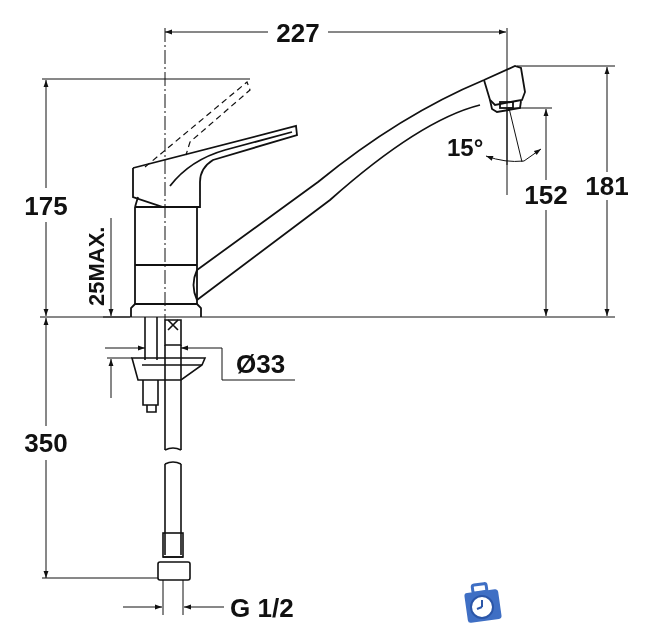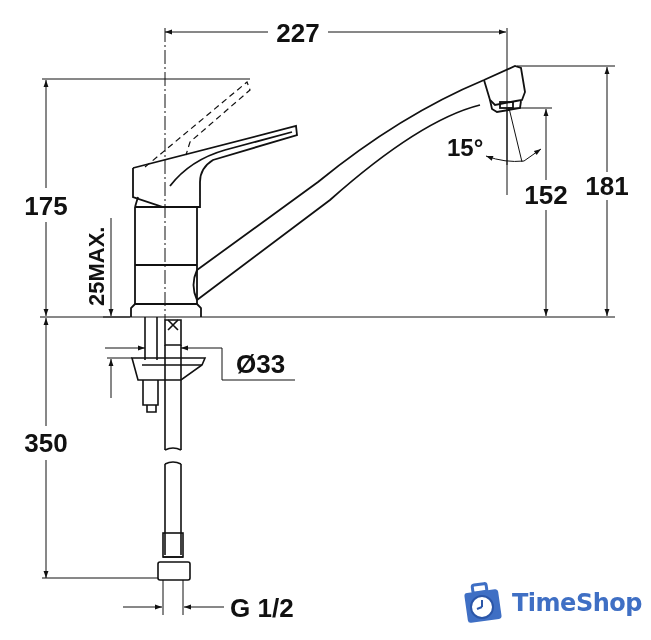--- a/index.html
+++ b/index.html
@@ -128,14 +128,13 @@
 
 <div class="logo">
   <svg width="48" height="44" viewBox="0 0 48 44">
     <rect x="8" y="10" width="34" height="30" rx="3" fill="#3f6fc4" transform="rotate(-8 25 25)"></rect>
     <rect x="17" y="3" width="14" height="8" rx="2" fill="none" stroke="#3f6fc4" stroke-width="3" transform="rotate(-8 25 25)"></rect>
     <circle cx="24" cy="26" r="11" fill="#ffffff" stroke="#2b56a8" stroke-width="2"></circle>
     <line x1="24" y1="26" x2="24" y2="19" stroke="#2b56a8" stroke-width="2"></line>
     <line x1="24" y1="26" x2="19" y2="28" stroke="#2b56a8" stroke-width="2"></line>
     <path d="M32,35 L42,28 L39,36 Z" fill="#3f6fc4"></path>
   </svg>
-  <span class="logo-text">TimeShop</span>
 </div>
 
 </body></html>

